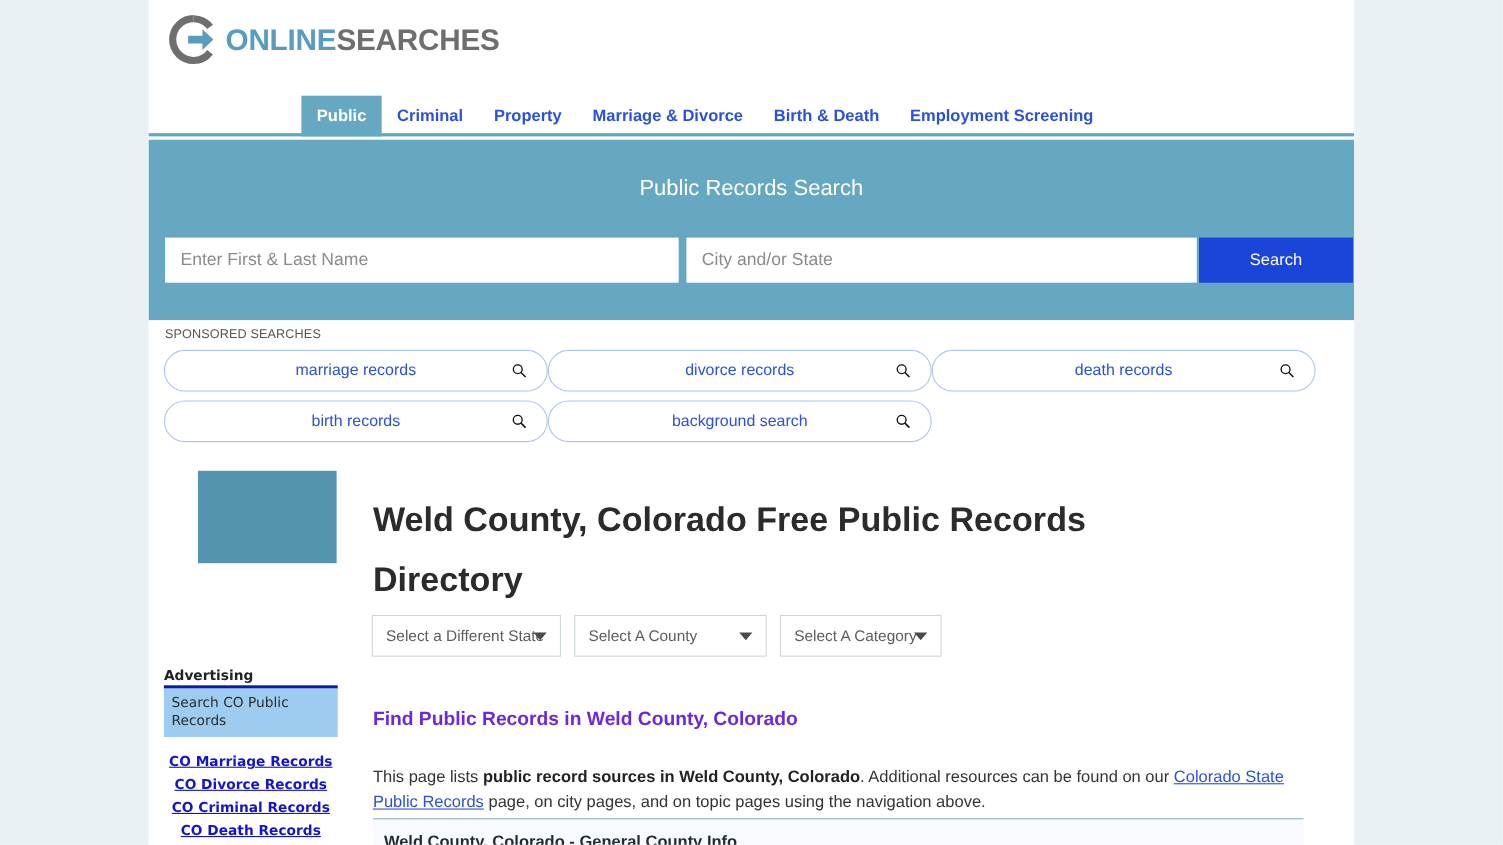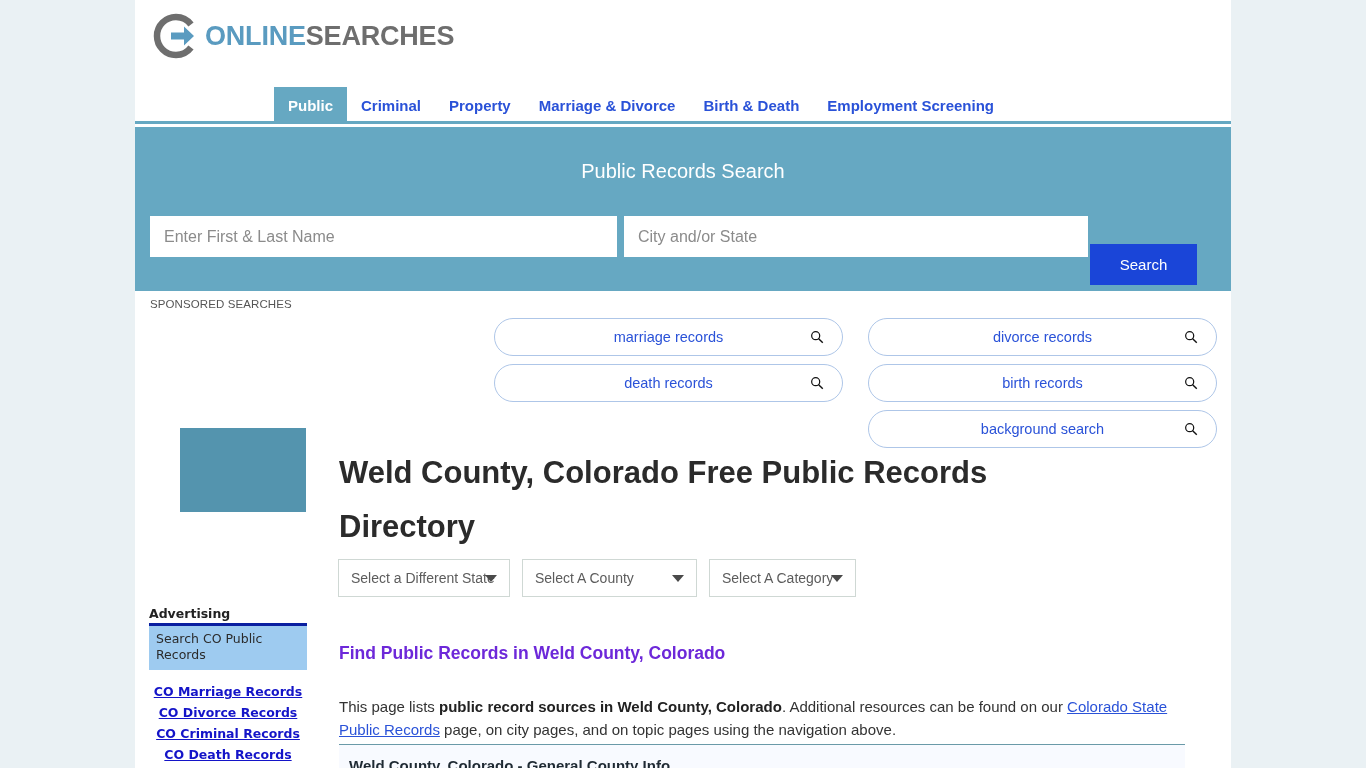--- a/index.html
+++ b/index.html
@@ -117,50 +117,48 @@
     font-size: 16px;
     font-family: "Liberation Sans", sans-serif;
     color: #333;
     padding: 0 14px;
     box-sizing: border-box;
   }
   .search-input::placeholder { color: #8b8b8b; opacity: 1; }
   .search-input.name { width: 467px; }
   .search-input.city { width: 464px; margin-left: 7px; }
   .search-btn {
-    width: 107px;
+    width: 140px;
     height: 41px;
     margin-left: 2px;
     border: 0;
     background: #1a45d8;
     color: #ffffff;
     font-size: 15px;
     font-family: "Liberation Sans", sans-serif;
     cursor: pointer;
-    margin-top: 28px;
   }
 
   
   .sponsored-label {
     position: absolute;
     left: 15px;
     top: 298px;
     font-size: 11.5px;
     color: #555;
     letter-spacing: 0.1px;
   }
   .pill-grid {
     position: absolute;
     left: 14px;
     top: 318px;
     width: 1068px;
     display: flex;
     flex-wrap: wrap;
-    gap: 8px 25px;
-    justify-content: flex-end;
+    gap: 8px 0;
   }
   .pill {
     width: 349px;
     height: 38px;
     box-sizing: border-box;
     border: 1px solid #aec6e8;
     border-radius: 19px;
     display: flex;
     align-items: center;
     justify-content: center;

